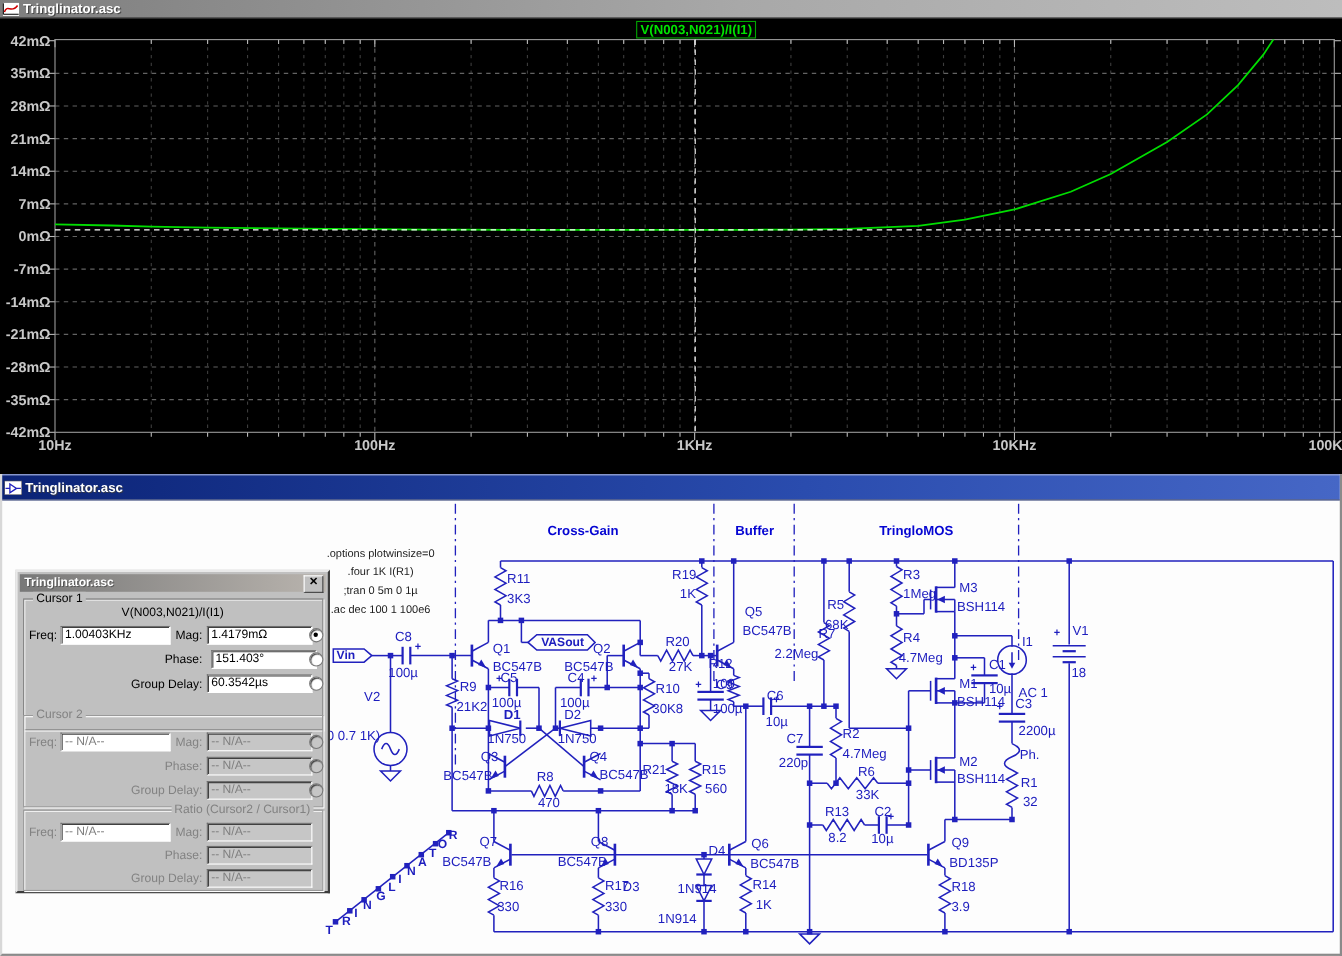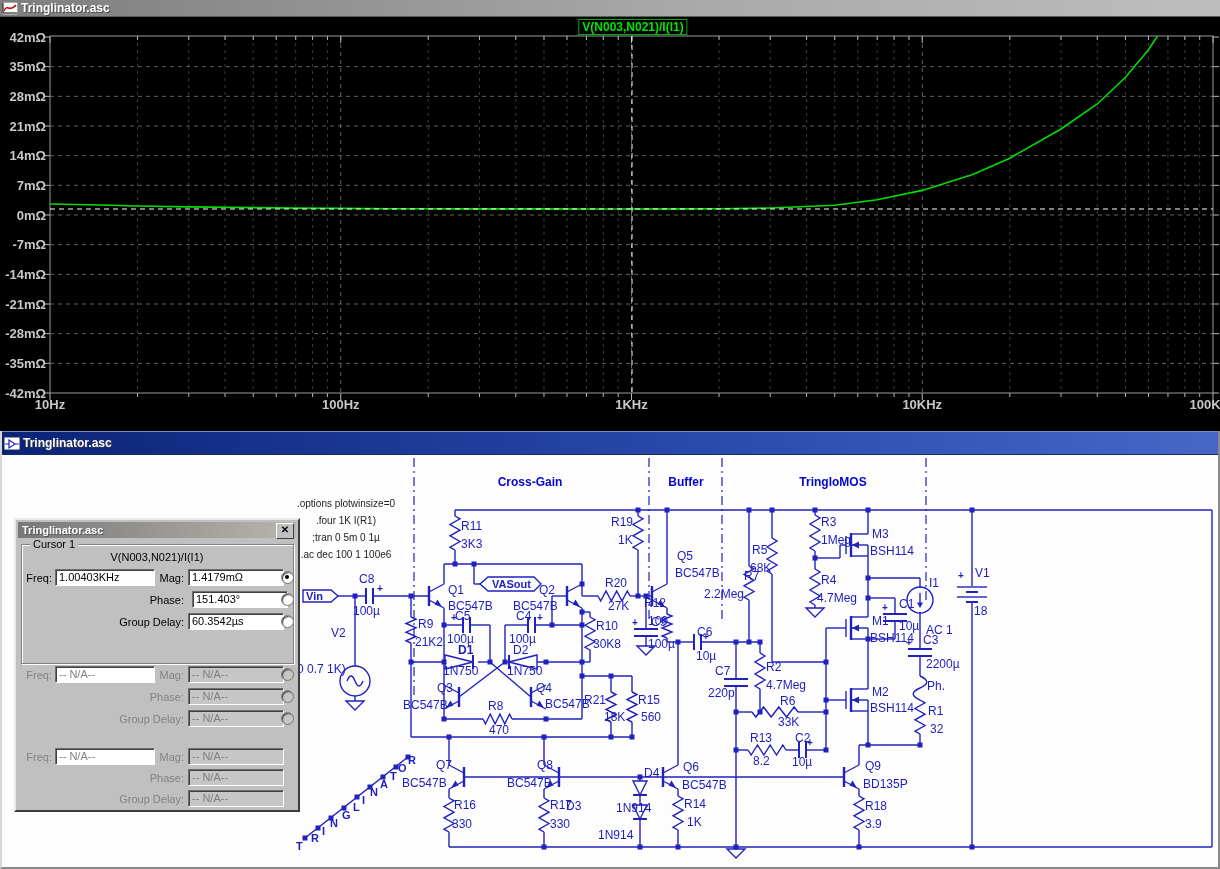--- a/index.html
+++ b/index.html
@@ -701,32 +701,38 @@
     <span class="flb" style="left:128px;top:52px;width:40px;">Mag:</span>
     <div class="fld" style="left:172px;top:49px;width:88px;">1.4179mΩ</div>
     <div class="rd on" style="left:265px;top:51px;"></div>
     <span class="flb" style="left:120px;top:74px;width:48px;">Phase:</span>
     <div class="fld" style="left:176px;top:71px;width:88px;">151.403°</div>
     <div class="rd" style="left:265px;top:73px;"></div>
     <span class="flb" style="left:90px;top:96px;width:78px;">Group Delay:</span>
     <div class="fld" style="left:172px;top:93px;width:88px;">60.3542µs</div>
     <div class="rd" style="left:265px;top:95px;"></div>
 
+    <div class="grp dis" style="left:5px;top:130px;width:271px;height:82px;">
+      <span class="grp-legend">Cursor 2</span>
+    </div>
     <span class="flb dis" style="left:2px;top:149px;width:34px;">Freq:</span>
     <div class="fld" style="left:39px;top:146px;width:92px;color:#808080;">-- N/A--</div>
     <span class="flb dis" style="left:128px;top:149px;width:40px;">Mag:</span>
     <div class="fld dis" style="left:172px;top:146px;width:88px;">-- N/A--</div>
     <div class="rd dis" style="left:265px;top:148px;"></div>
     <span class="flb dis" style="left:120px;top:171px;width:48px;">Phase:</span>
     <div class="fld dis" style="left:172px;top:168px;width:88px;">-- N/A--</div>
     <div class="rd dis" style="left:265px;top:170px;"></div>
     <span class="flb dis" style="left:90px;top:193px;width:78px;">Group Delay:</span>
     <div class="fld dis" style="left:172px;top:190px;width:88px;">-- N/A--</div>
     <div class="rd dis" style="left:265px;top:192px;"></div>
 
+    <div class="grp dis" style="left:5px;top:216px;width:271px;height:72px;">
+      <span class="grp-legend right">Ratio (Cursor2 / Cursor1)</span>
+    </div>
     <span class="flb dis" style="left:2px;top:231px;width:34px;">Freq:</span>
     <div class="fld" style="left:39px;top:228px;width:92px;color:#808080;">-- N/A--</div>
     <span class="flb dis" style="left:128px;top:231px;width:40px;">Mag:</span>
     <div class="fld dis" style="left:172px;top:228px;width:88px;">-- N/A--</div>
     <span class="flb dis" style="left:120px;top:252px;width:48px;">Phase:</span>
     <div class="fld dis" style="left:172px;top:249px;width:88px;">-- N/A--</div>
     <span class="flb dis" style="left:90px;top:273px;width:78px;">Group Delay:</span>
     <div class="fld dis" style="left:172px;top:270px;width:88px;">-- N/A--</div>
   </div>
 

